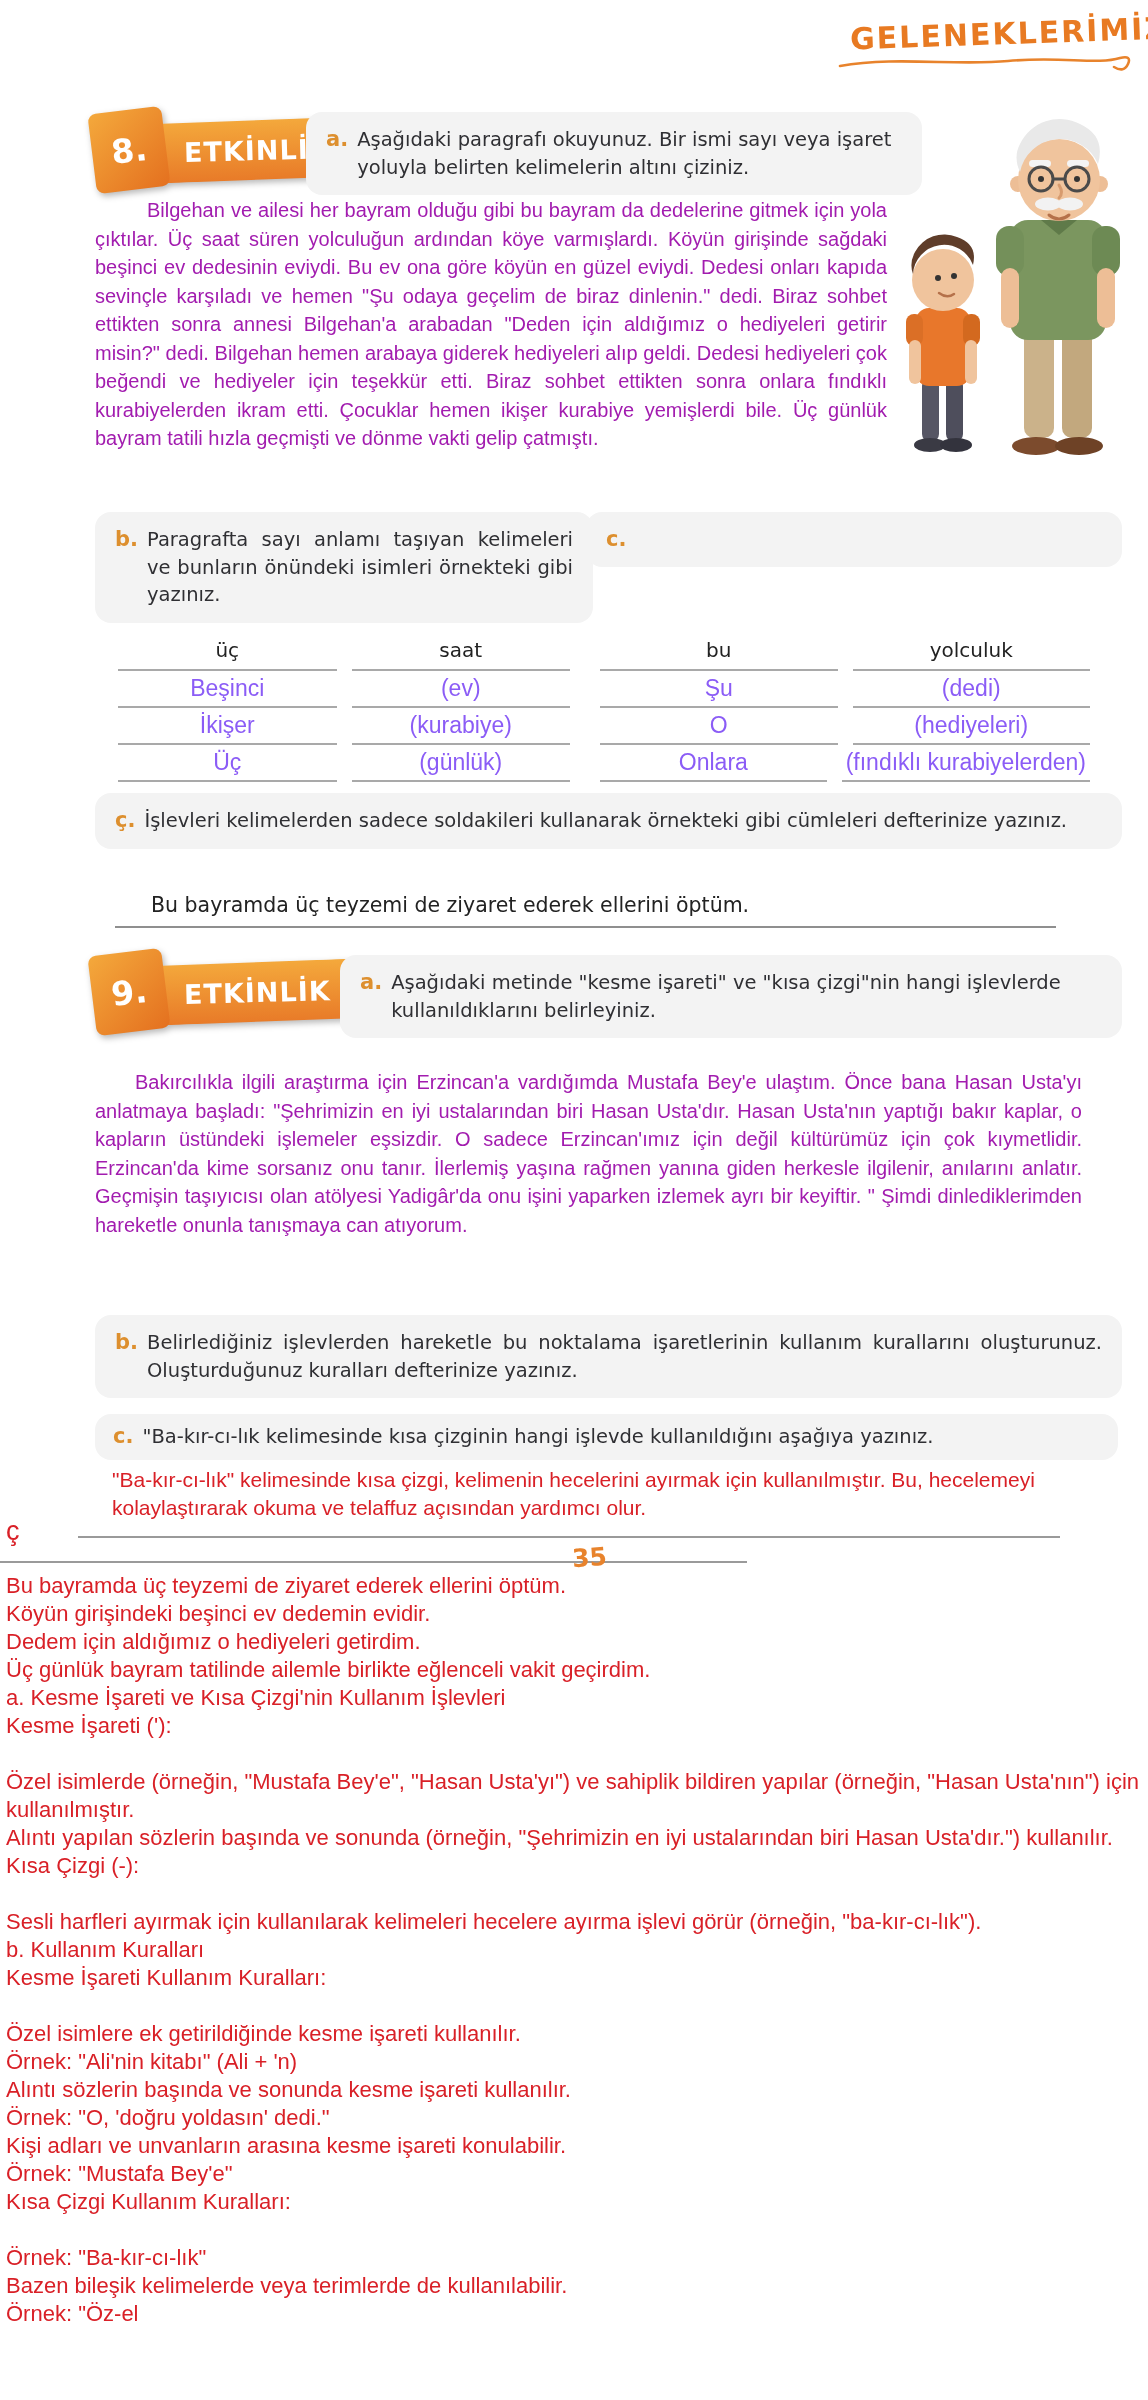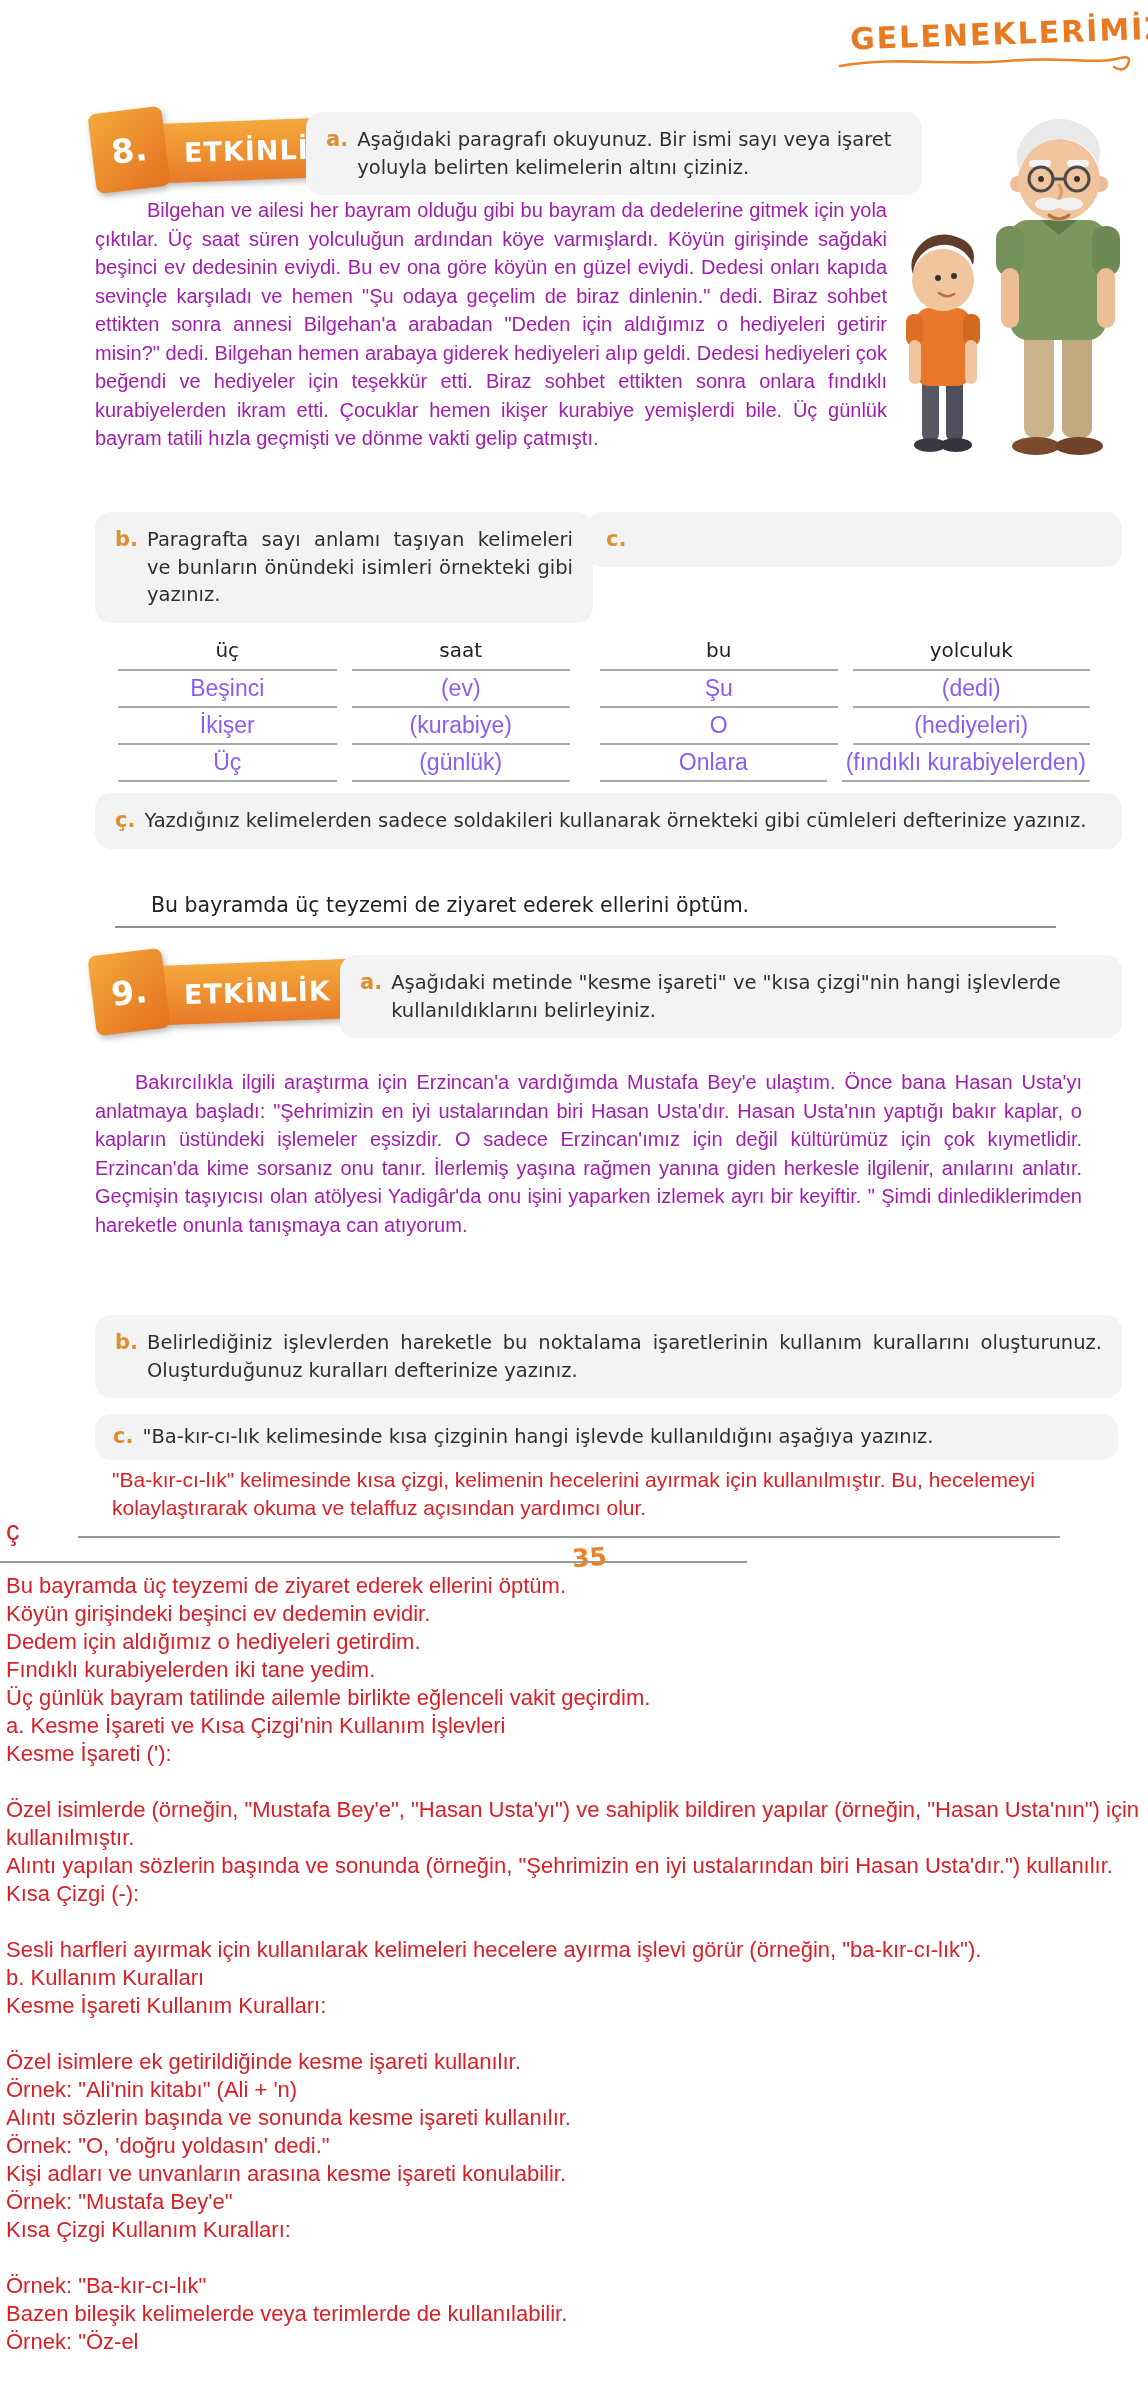--- a/index.html
+++ b/index.html
@@ -163,21 +163,21 @@
       </div>
         <div class="wrow">
         <div class="wcell answer">Onlara</div>
         <div class="wcell answer">(fındıklı kurabiyelerden)</div>
       </div>
       </div>
   </div>
 
   <div class="abs ibox" style="left:95px;top:793px;width:987px;">
     <span class="marker">ç.</span>
-    <span class="itext">Yazdığınız kelimelerden sadece soldakileri kullanarak örnekteki gibi cümleleri defterinize yazınız.</span>
+    <span class="itext">İşlevleri kelimelerden sadece soldakileri kullanarak örnekteki gibi cümleleri defterinize yazınız.</span>
   </div>
 
   <div class="abs example-line" style="left:115px;top:893px;width:905px;">Bu bayramda üç teyzemi de ziyaret ederek ellerini öptüm.</div>
 
   <div class="abs badge" style="left:92px;top:952px;">
     <div class="badge-num">9.</div>
     <div class="badge-label">ETKİNLİK</div>
   </div>
 
   <div class="abs ibox" style="left:340px;top:955px;width:742px;">
@@ -203,21 +203,20 @@
   <div class="abs rule" style="left:0px;top:1561px;width:747px;"></div>
 
   <div class="abs margin-letter" style="left:6px;top:1516px;">ç</div>
 
   <div class="abs pagenum" style="left:572px;top:1543px;">35</div>
 
   <div class="abs notes" style="left:6px;top:1572px;width:1136px;">
       <div class="ans-line">Bu bayramda üç teyzemi de ziyaret ederek ellerini öptüm.</div>
       <div class="ans-line">Köyün girişindeki beşinci ev dedemin evidir.</div>
       <div class="ans-line">Dedem için aldığımız o hediyeleri getirdim.</div>
-      <div class="ans-line">Fındıklı kurabiyelerden iki tane yedim.</div>
       <div class="ans-line">Üç günlük bayram tatilinde ailemle birlikte eğlenceli vakit geçirdim.</div>
       <div class="ans-line">a. Kesme İşareti ve Kısa Çizgi'nin Kullanım İşlevleri</div>
       <div class="ans-line">Kesme İşareti ('):</div>
       <div class="ans-line"></div>
       <div class="ans-line">Özel isimlerde (örneğin, "Mustafa Bey'e", "Hasan Usta'yı") ve sahiplik bildiren yapılar (örneğin, "Hasan Usta'nın") için kullanılmıştır.</div>
       <div class="ans-line">Alıntı yapılan sözlerin başında ve sonunda (örneğin, "Şehrimizin en iyi ustalarından biri Hasan Usta'dır.") kullanılır.</div>
       <div class="ans-line">Kısa Çizgi (-):</div>
       <div class="ans-line"></div>
       <div class="ans-line">Sesli harfleri ayırmak için kullanılarak kelimeleri hecelere ayırma işlevi görür (örneğin, "ba-kır-cı-lık").</div>
       <div class="ans-line">b. Kullanım Kuralları</div>

